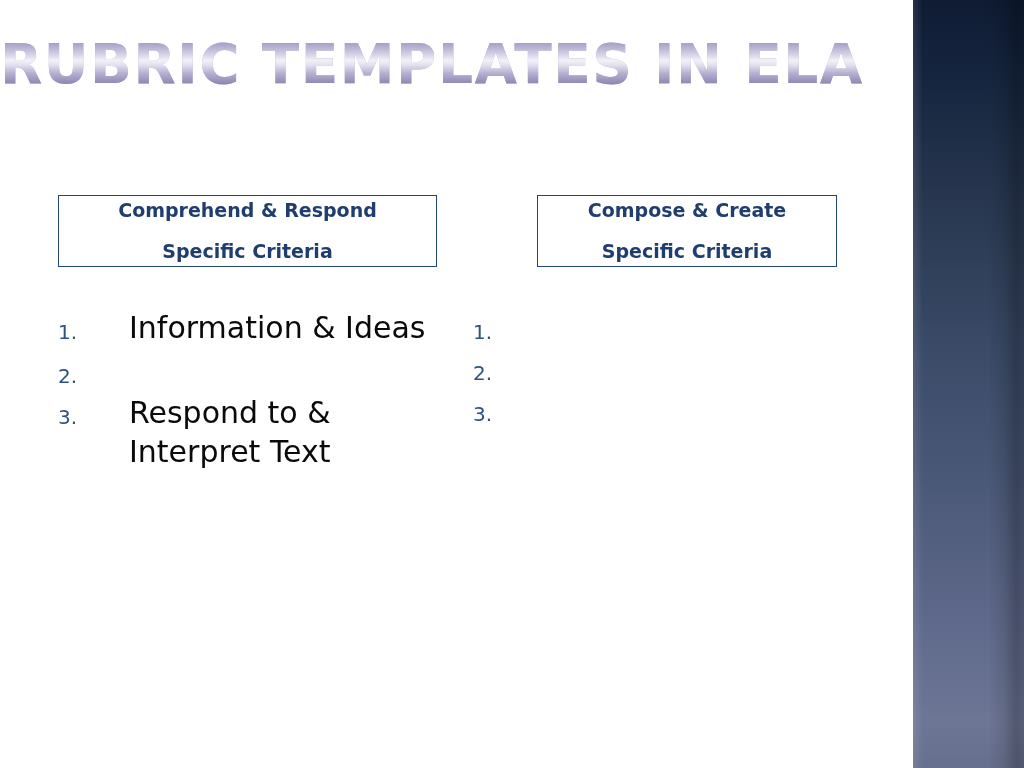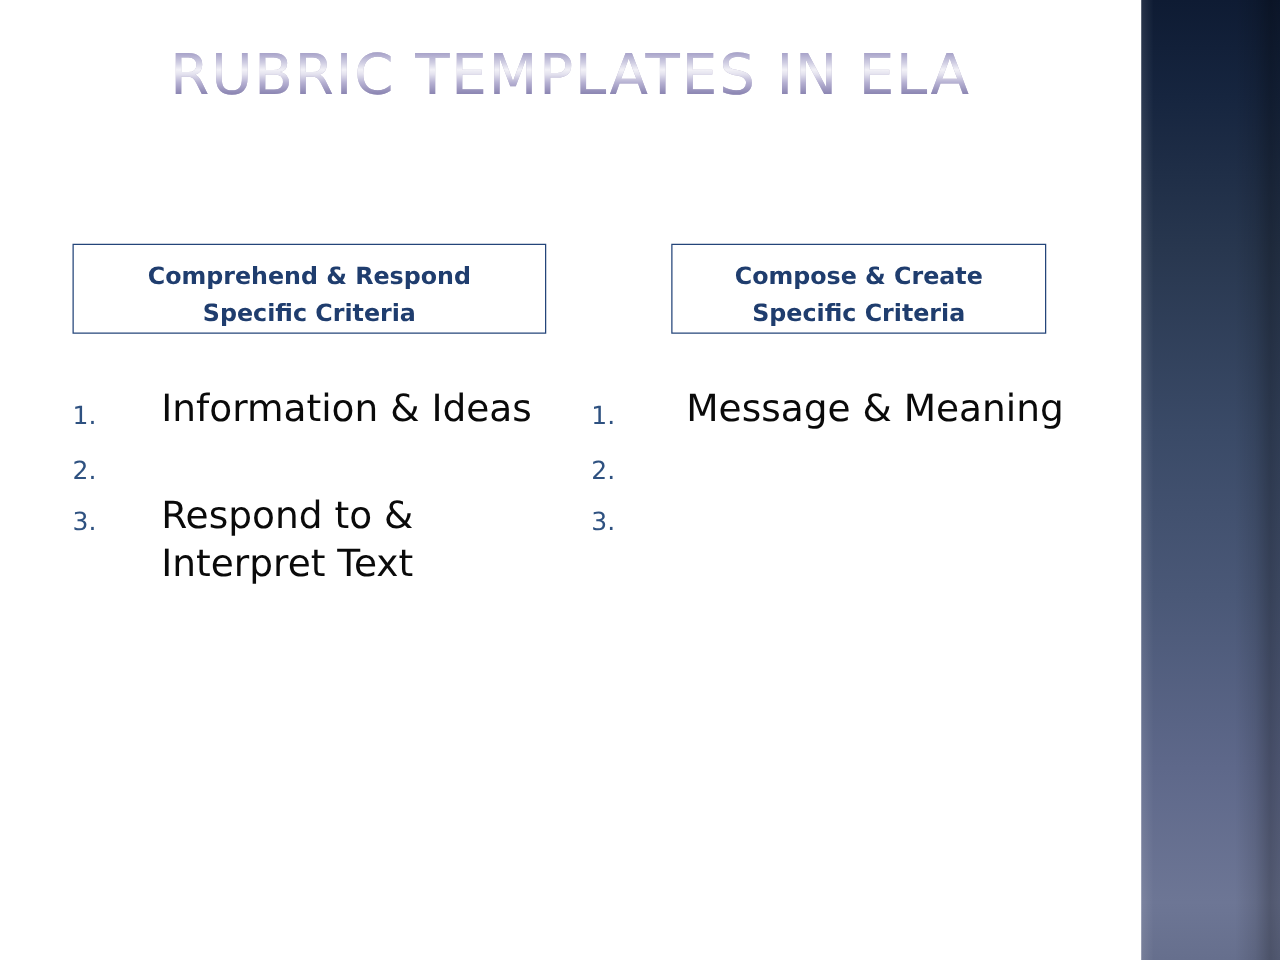--- a/index.html
+++ b/index.html
@@ -61,23 +61,23 @@
         rgba(255,255,255,0.0) 100%);
     pointer-events: none;
   }
 
   
   #title {
     position: absolute;
     left: 0;
     top: 36px;
     width: 913px;
-    text-align: center;
-    font-size: 45px;
-    font-weight: normal;
+    text-align: left;
+    font-size: 55px;
+    font-weight: bold;
     letter-spacing: 1.5px;
     text-transform: uppercase;
     line-height: 1.05;
     background-image: linear-gradient(
         to bottom,
         #9a95c0 0%,
         #a9a4ca 14%,
         #cfcde2 30%,
         #f2f1f7 42%,
         #e3e1ee 50%,
@@ -96,21 +96,21 @@
   .criteria-box {
     position: absolute;
     top: 195px;
     height: 72px;
     box-sizing: border-box;
     border: 1.5px solid #24457a;
     background: #ffffff;
     display: flex;
     flex-direction: column;
     align-items: center;
-    justify-content: flex-end;
+    justify-content: space-between;
     font-family: "DejaVu Sans", "Liberation Sans", sans-serif;
   }
   #criteria-box-left  { left: 58px;  width: 379px; }
   #criteria-box-right { left: 537px; width: 300px; }
 
   .criteria-line {
     color: #1f3d6e;
     font-size: 19px;
     font-weight: bold;
     line-height: 1.55;
@@ -179,21 +179,20 @@
     </div>
     <div class="list-item">
       <div class="item-number">3.</div>
       <div class="item-text">Respond to &amp; Interpret Text</div>
     </div>
   </div>
 
   <div class="criteria-list" id="list-right">
     <div class="list-item">
       <div class="item-number">1.</div>
-      <div class="item-text">Message &amp; Meaning</div>
     </div>
     <div class="list-item">
       <div class="item-number">2.</div>
     </div>
     <div class="list-item">
       <div class="item-number">3.</div>
     </div>
   </div>
 
 </div>

